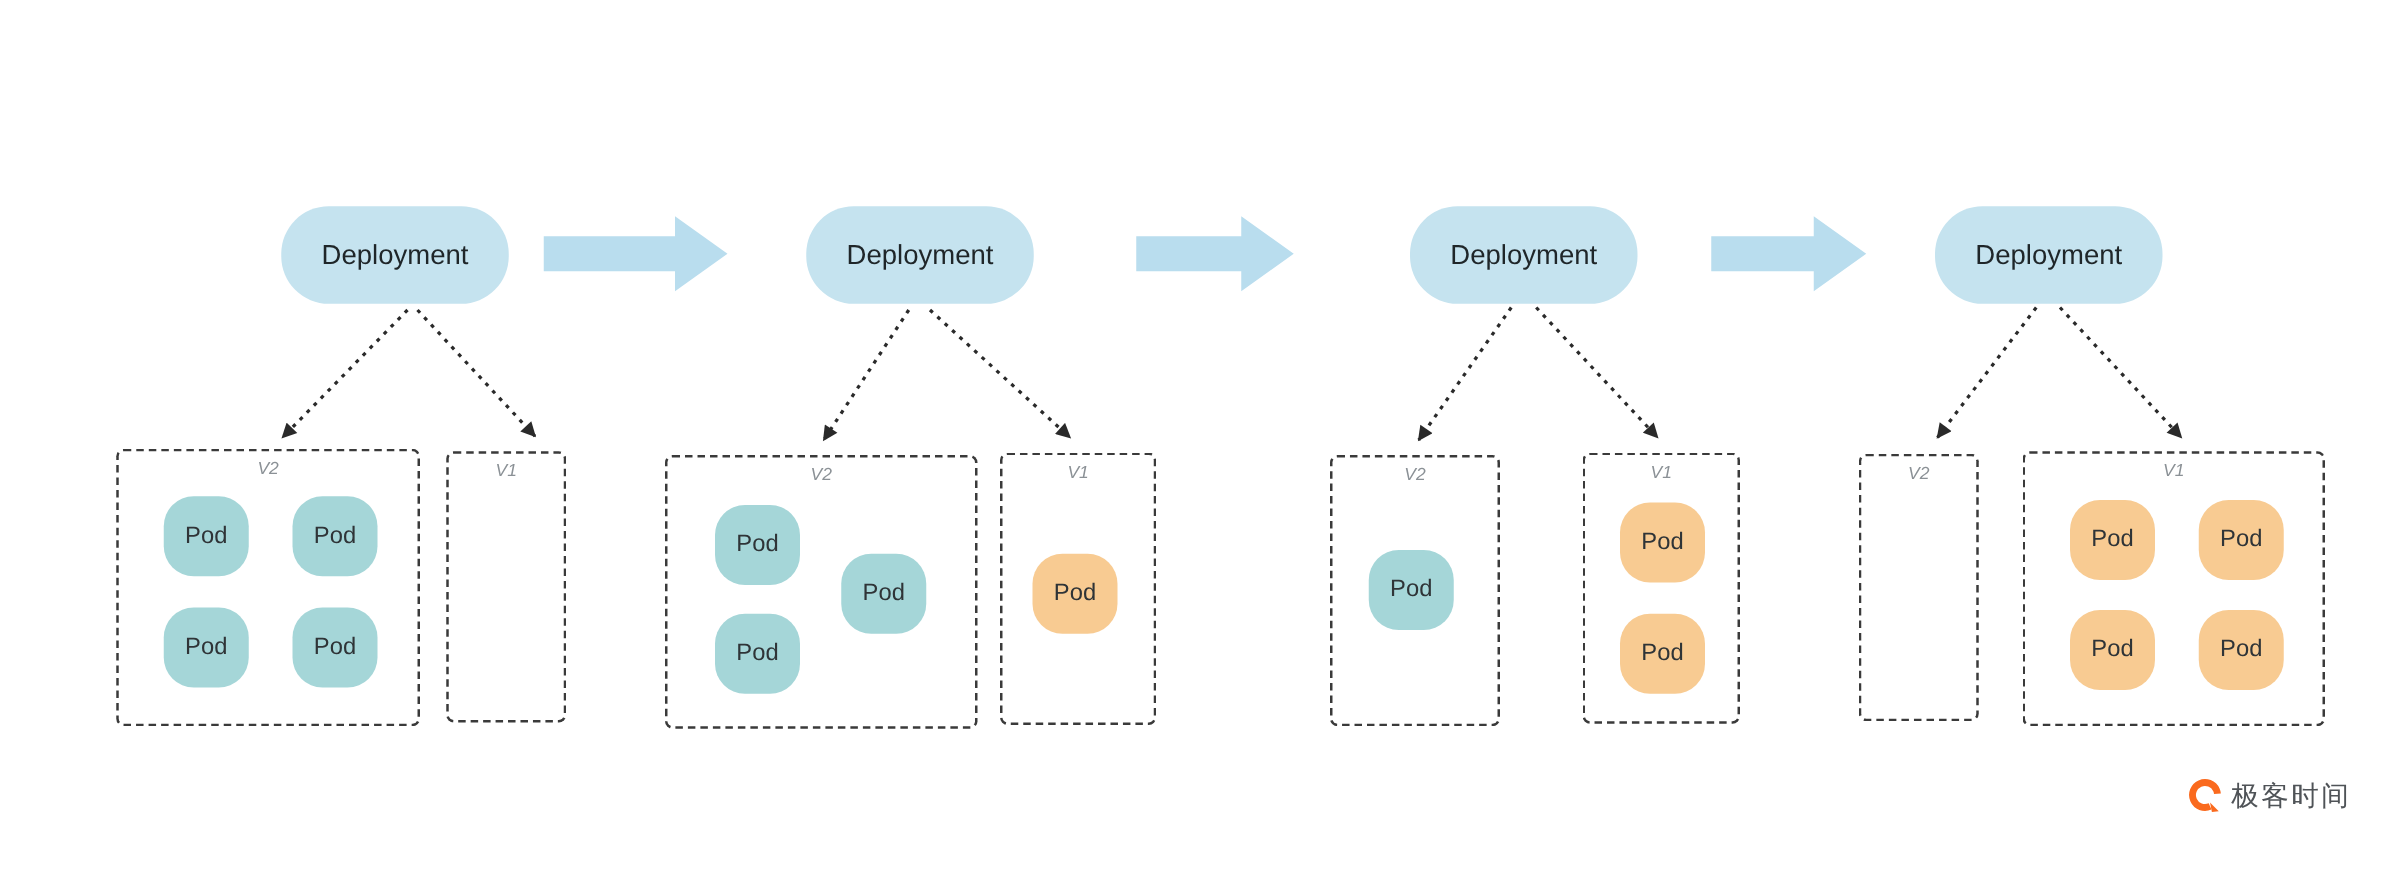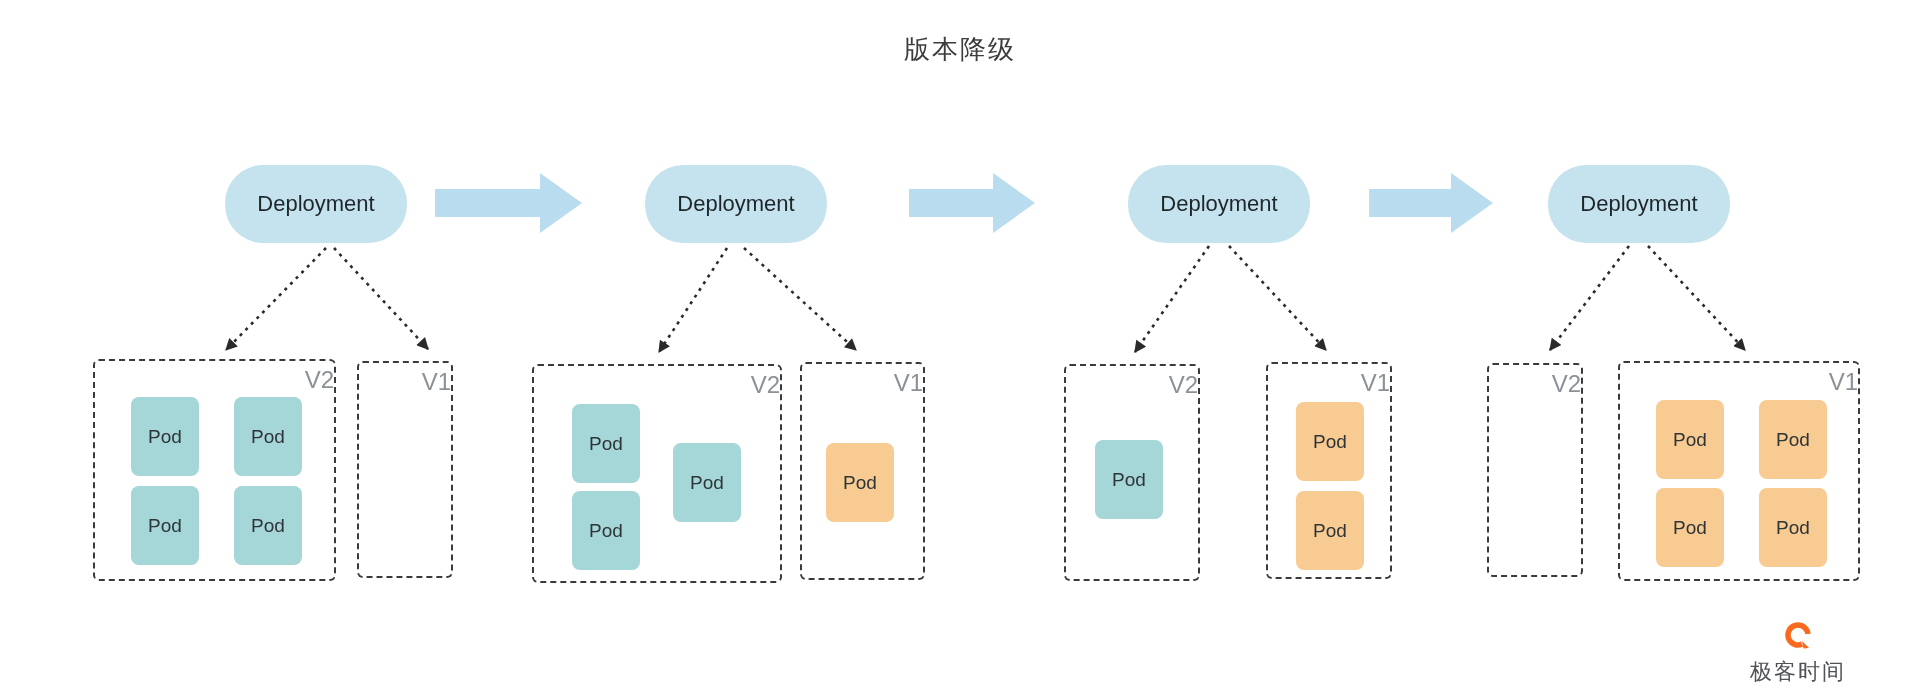--- a/index.html
+++ b/index.html
@@ -44,63 +44,63 @@
   .vbox {
     position: absolute;
     border: 2.4px dashed var(--box-border, #3a3a3a);
     border-radius: 6px;
     background: transparent;
   }
 
   .vlabel {
     position: absolute;
     top: 5px; left: 0; right: 0;
-    text-align: right;
-    font-size: 24px;
+    text-align: center;
+    font-size: 14px;
     font-weight: 500;
     color: var(--version-label, #8b9196);
+    font-style: italic;
   }
 
   .pod {
     position: absolute;
-    width: 68px; height: 79px;
-    border-radius: 8px;
+    width: 68px; height: 64px;
+    border-radius: 24px;
     display: flex; align-items: center; justify-content: center;
     font-size: 19px;
     color: var(--pod-text, #2f3437);
   }
   .pod.teal   { background: var(--pod-v2-bg, #a5d6d8); }
   .pod.orange { background: var(--pod-v1-bg, #f8cb92); }
 
   .flow-arrow { fill: var(--flow-arrow, #b9ddee); }
 
   .connector {
     stroke: var(--connector, #2a2a2a);
     stroke-width: 2.6;
     fill: none;
     stroke-dasharray: 3 5;
   }
 
   .brand {
     position: absolute;
     left: 1750px; top: 622px;
-    display: flex; align-items: center; gap: 7px; flex-direction: column;
+    display: flex; align-items: center; gap: 7px;
   }
   .brand-text {
     font-size: 22px;
     letter-spacing: 2px;
     color: var(--brand-text, #4f5357);
   }
 </style>
 </head>
 <body>
 
 <div class="canvas">
 
-  <div class="title">版本降级</div>
 
   <svg class="overlay" viewBox="0 0 1920 695" xmlns="http://www.w3.org/2000/svg">
     <defs>
       <marker id="ah" viewBox="0 0 10 10" refX="9" refY="5" markerWidth="13" markerHeight="12" orient="auto" markerUnits="userSpaceOnUse">
         <path d="M0,0 L10,5 L0,10 z" fill="#2a2a2a"></path>
       </marker>
     </defs>
 
     <polygon class="flow-arrow" points="435,189 540,189 540,173 582,203 540,233 540,217 435,217"></polygon>
     <polygon class="flow-arrow" points="909,189 993,189 993,173 1035,203 993,233 993,217 909,217"></polygon>

